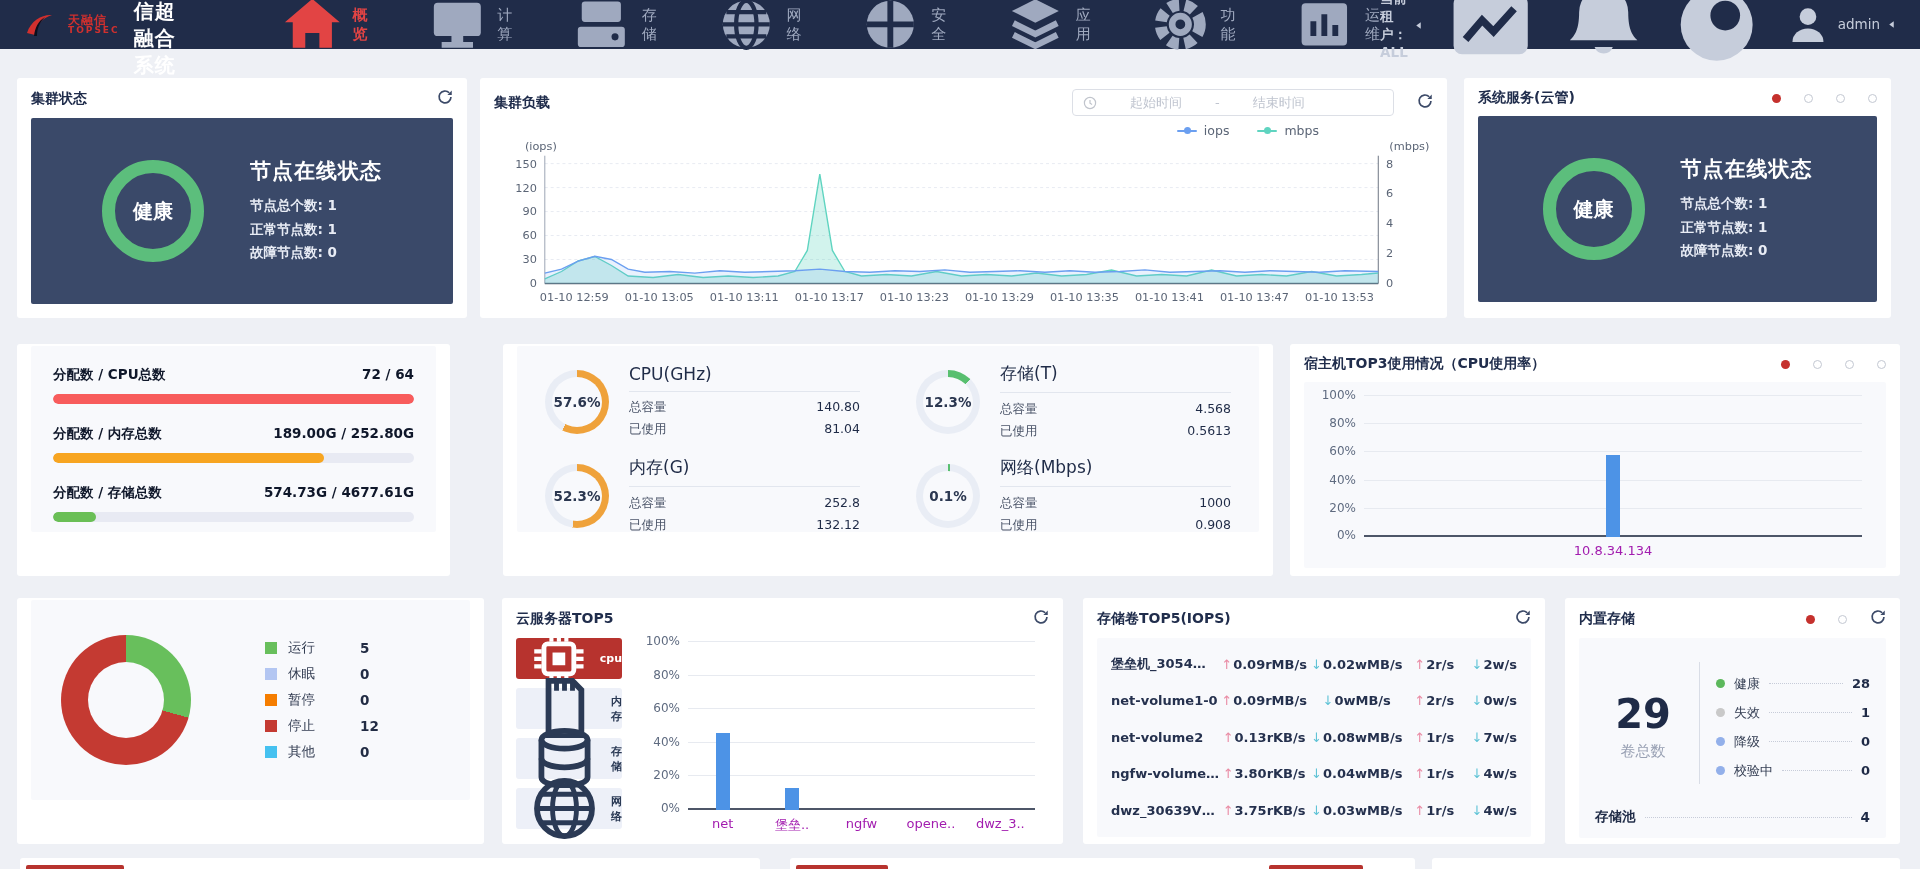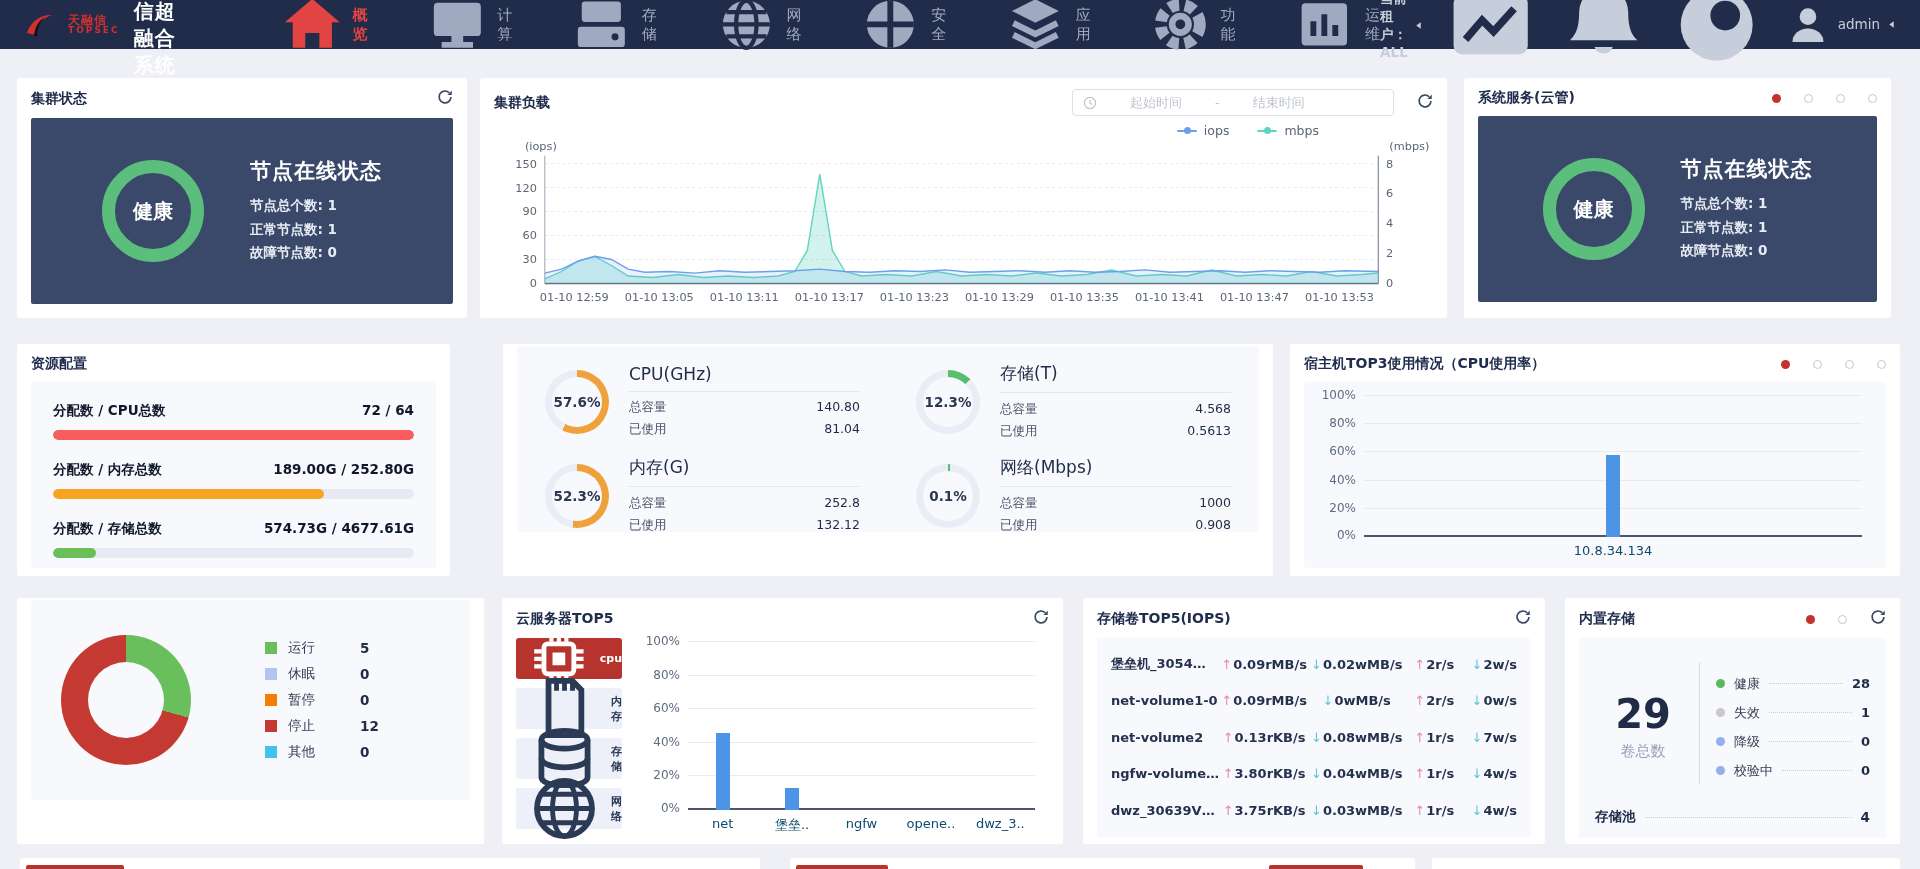--- a/index.html
+++ b/index.html
@@ -76,21 +76,21 @@
   
   .bc { display:flex; flex-direction:column; height:100%; }
   .bc-plot { position:relative; flex:1; margin-left:50px; margin-right:14px; }
   .bc-grid { position:absolute; left:0; right:0; height:1px; background:#e7eaf0; }
   .bc-grid.bc-axis { background:#4d5668; height:2px; }
   .bc-ylab { position:absolute; left:-46px; top:-7px; width:38px; text-align:right; font-size:12px; color:#5f6b80; }
   .bc-bars { position:absolute; left:0; right:0; top:0; bottom:0; display:flex; }
   .bc-col { flex:1; display:flex; align-items:flex-end; justify-content:center; height:100%; }
   .bc-bar { width:14px; }
   .bc-cats { display:flex; margin:6px 14px 0 50px; }
-  .bc-cats span { flex:1; text-align:center; font-size:13px; color:#0c4a6e; }
+  .bc-cats span { flex:1; text-align:center; font-size:13px; color:#a21caf; }
   .host-card { margin:2px 14px 14px; background:#f8f9fc; border-radius:2px; height:186px; padding:14px 10px 10px; }
   .srv-chart-wrap { flex:1; height:196px; padding-top:4px; }
 
   
   .cs-card { margin:2px 14px 14px; background:#f8f9fc; border-radius:2px; height:200px; display:flex; align-items:center; padding:0 30px; }
   .donut { width:130px; height:130px; border-radius:50%; position:relative; flex:none; }
   .donut::after { content:""; position:absolute; inset:27px; background:#f8f9fc; border-radius:50%; }
   .cs-legend { margin-left:74px; display:flex; flex-direction:column; gap:8px; }
   .cs-lrow { display:flex; align-items:center; font-size:13.5px; color:#333d52; }
   .cs-sq { width:12px; height:12px; margin-right:11px; flex:none; }
@@ -383,23 +383,20 @@
       <div id="ss-node-rows">
           <div class="node-row">节点总个数: 1</div>
           <div class="node-row">正常节点数: 1</div>
           <div class="node-row">故障节点数: 0</div>
         </div>
     </div>
   </div>
 </div>
 
 <div class="panel" style="left:17px;top:344px;width:433px;height:232px">
-  <div class="p-head">
-    <span class="p-title">资源配置</span>
-  </div>
   <div class="res-card" id="res-rows">
       <div class="res-row">
         <div class="res-top">
           <span>分配数 / CPU总数</span>
           <span class="v">72 / 64</span>
         </div>
         <div class="res-track">
           <div class="res-fill" style="width:100%;background:#f85c5c"></div>
         </div>
       </div>

